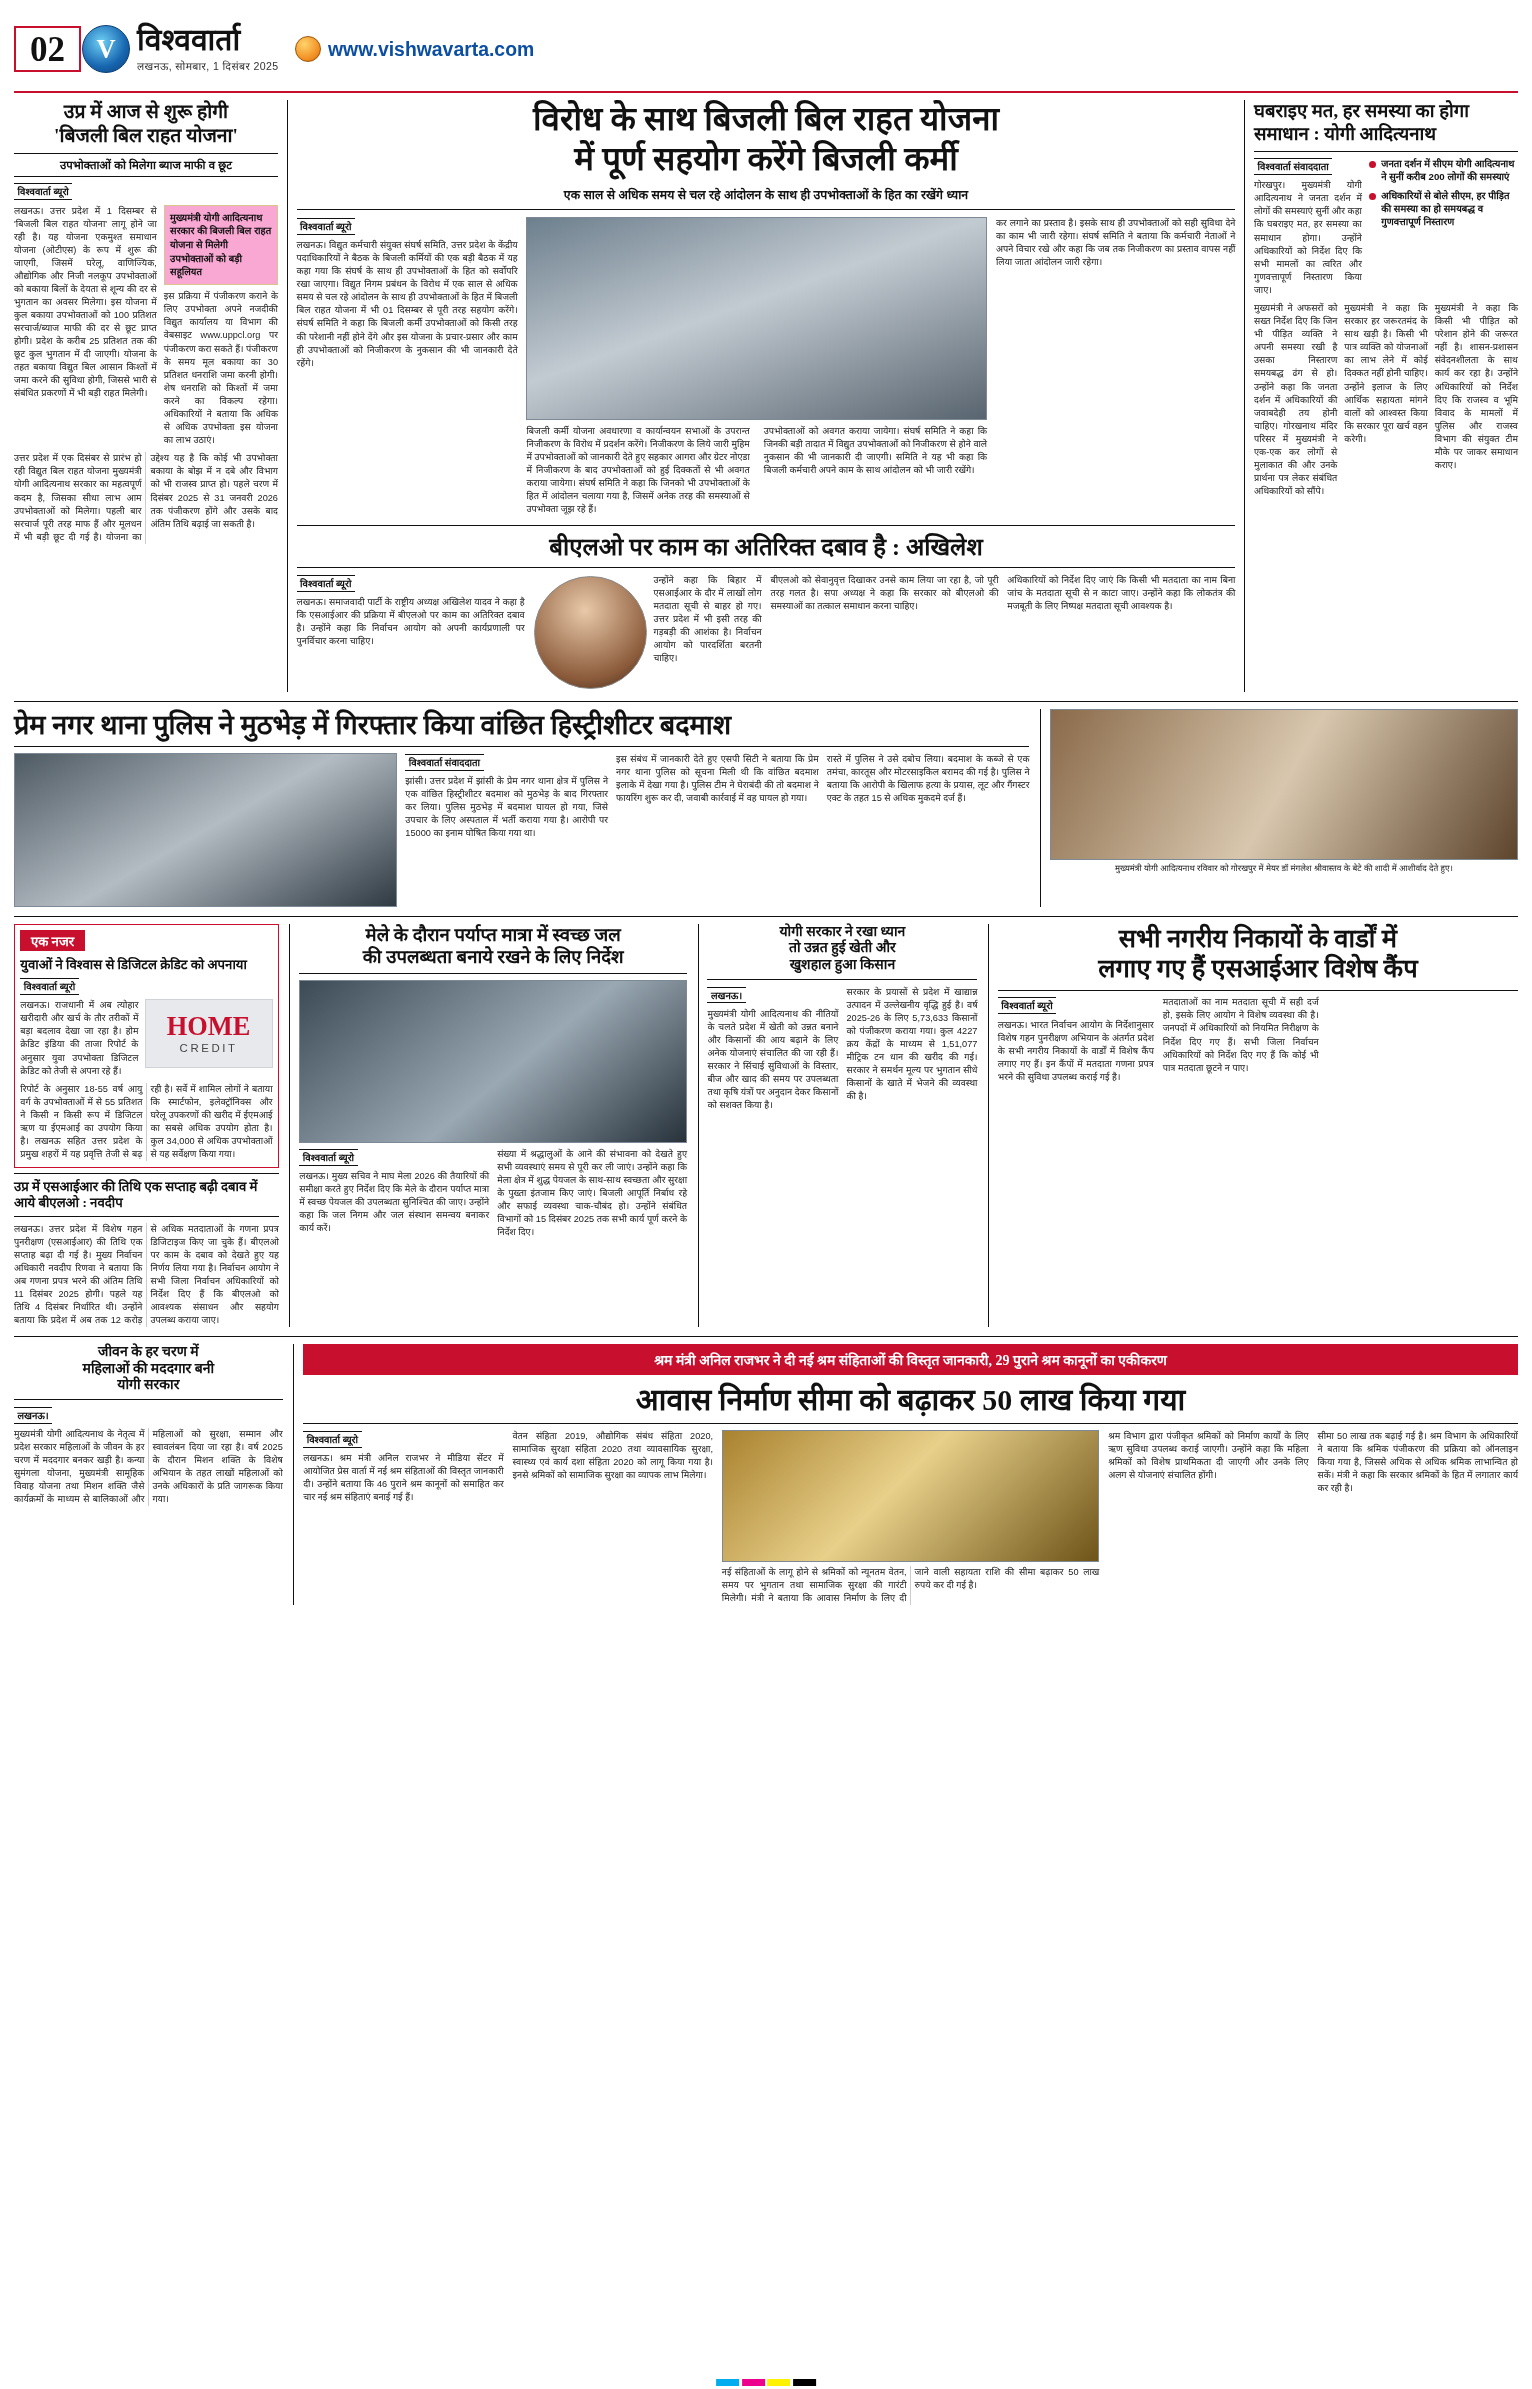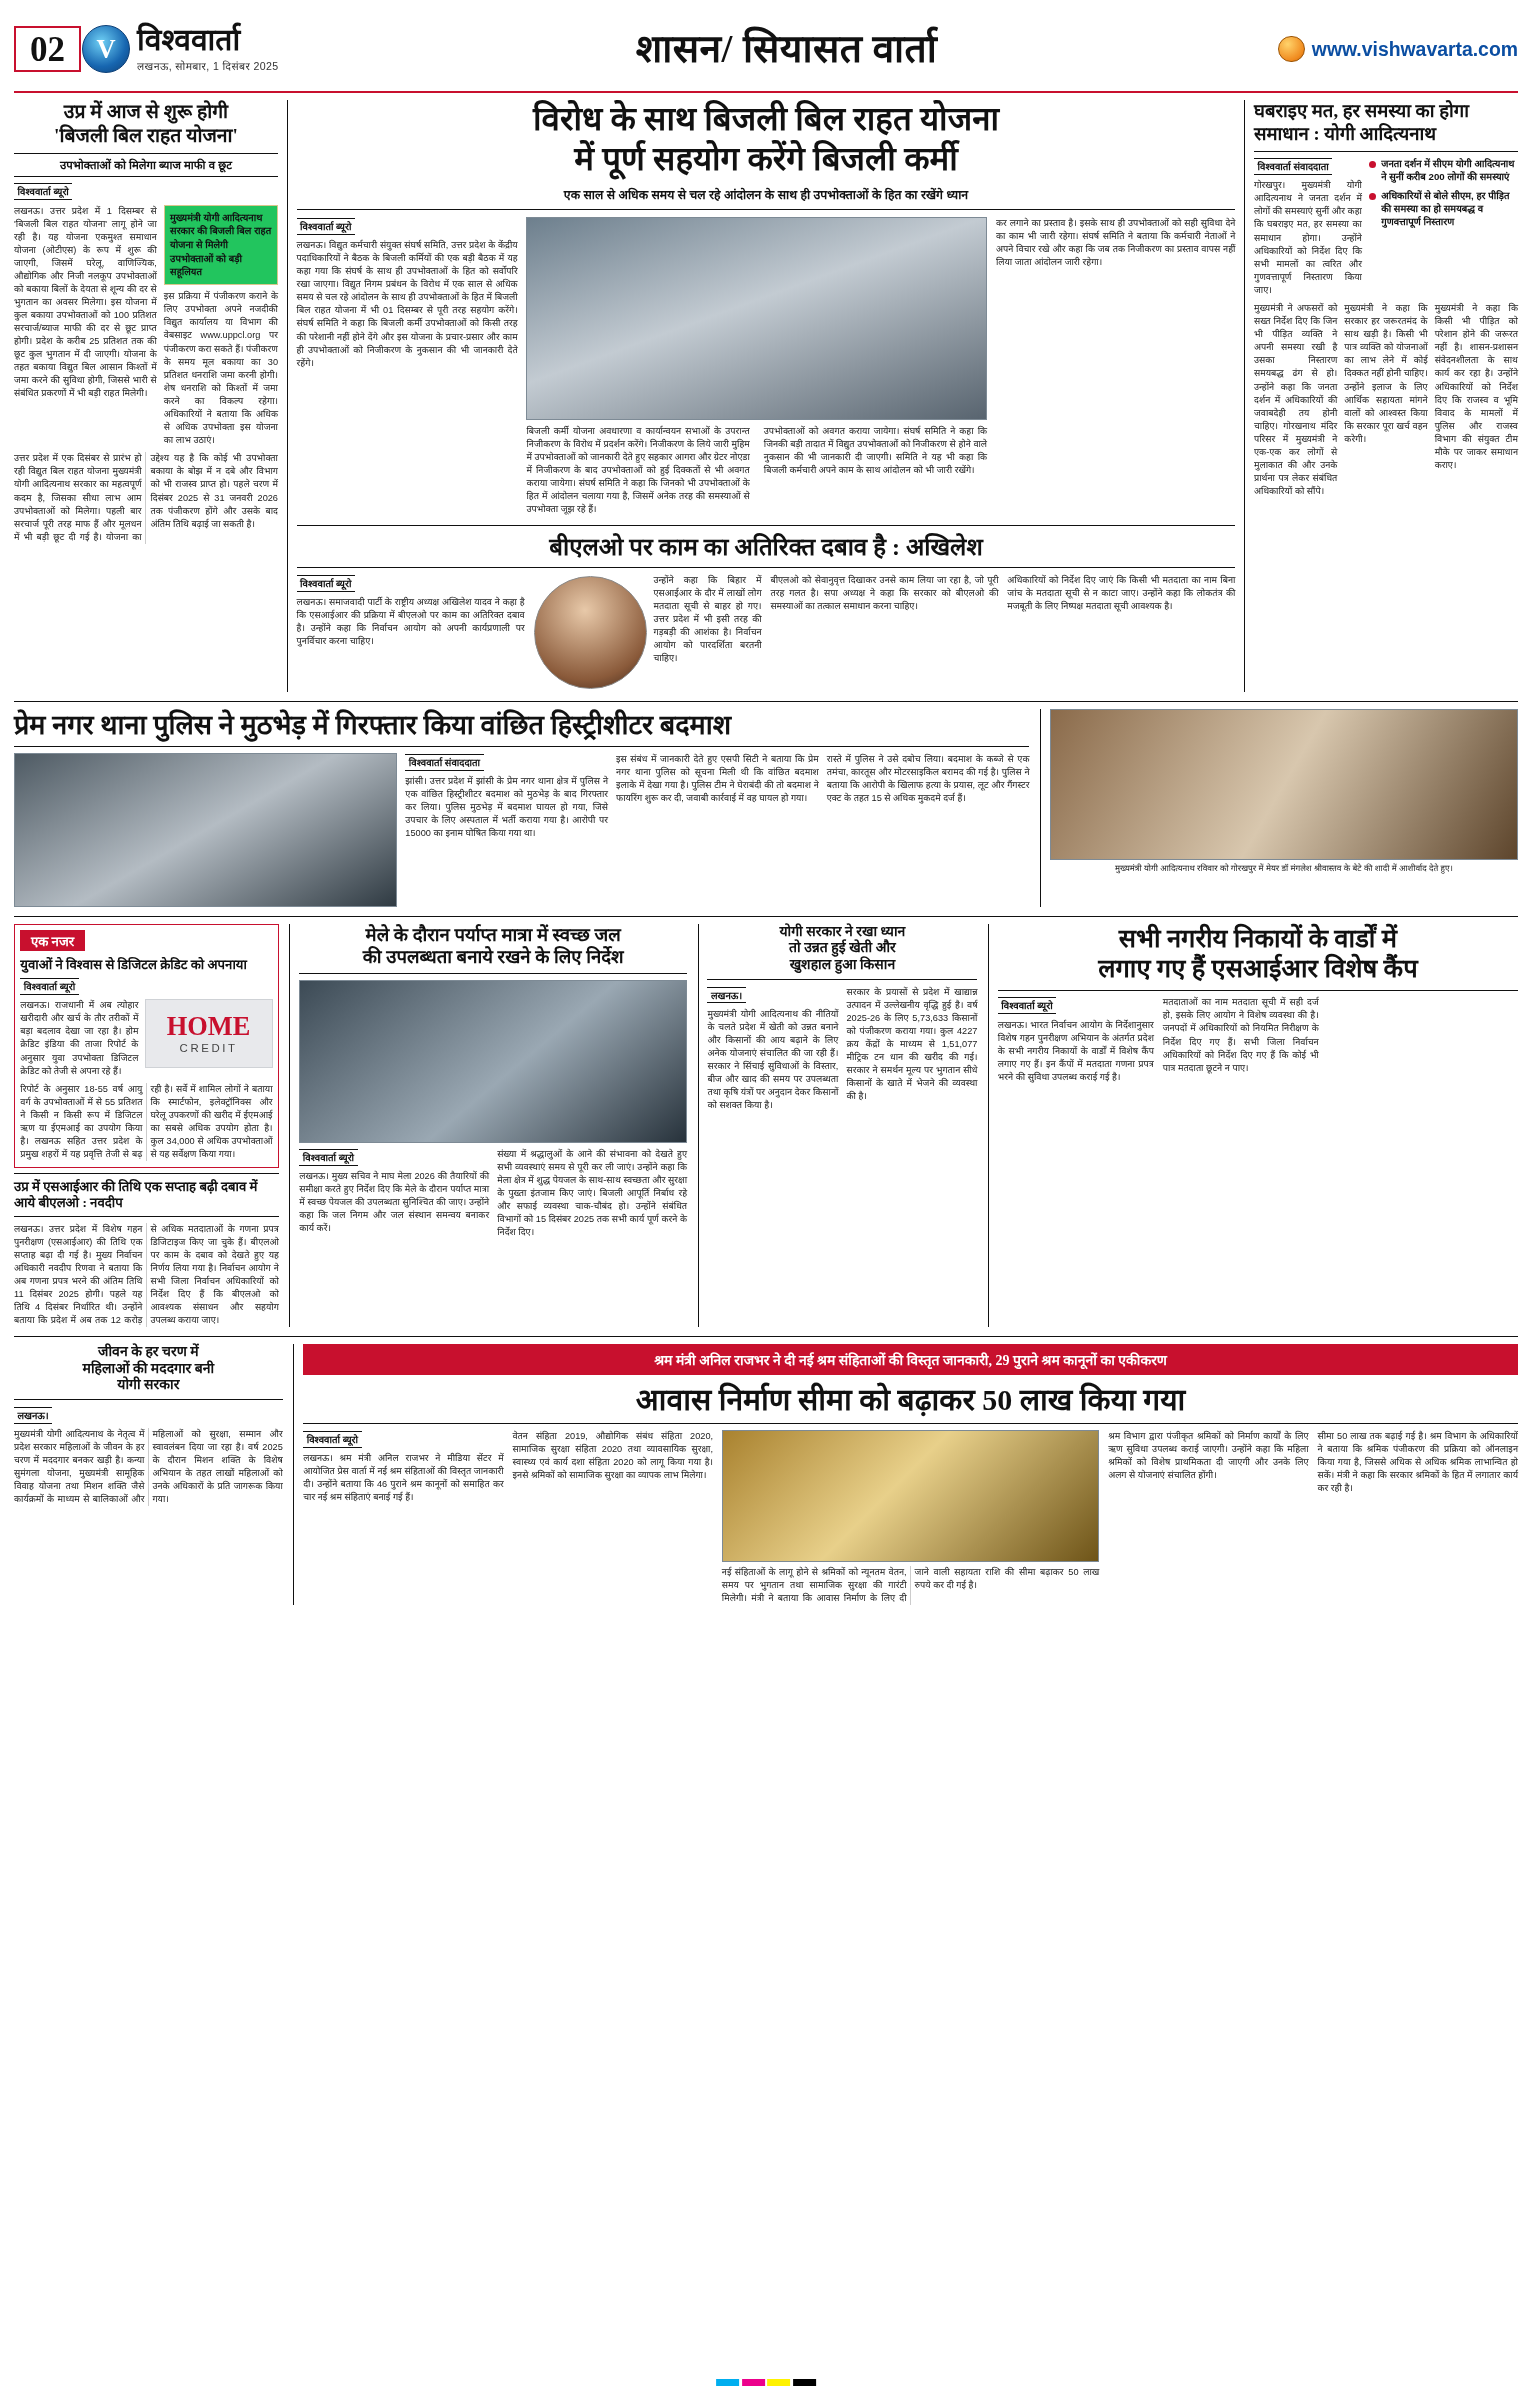--- a/index.html
+++ b/index.html
@@ -100,21 +100,21 @@
   }
   .center-head {
     font-size:33px; text-align:center; line-height:1.2; padding:0 5.3px;
   }
   .center-sub {
     text-align:center; font-size:12.3px; font-weight:bold;
     border-bottom:0.9px solid #111; padding-bottom:5.3px; margin:7px 0 7px;
   }
 
   .tint-box {
-    background:#22c55e; border:0.9px solid #d9c68c;
+    background:#f9a8d4; border:0.9px solid #d9c68c;
     padding:5.3px; font-size:9.7px; line-height:1.4; font-weight:bold;
   }
   .bullet-list { list-style:none; margin:0; padding:0; }
   .bullet-list li {
     position:relative; padding-left:12.3px; margin-bottom:5.3px;
     font-size:9.7px; font-weight:bold; line-height:1.35;
   }
   .bullet-list li:before {
     content:""; position:absolute; left:0; top:4.4px;
     width:7px; height:7px; border-radius:50%; background:#c8102e;
@@ -160,21 +160,20 @@
 
   <div class="masthead">
     <div class="pageno">02</div>
     <div class="logo-block">
       <div class="logo-mark">V</div>
       <div class="logo-text">
         <div class="brand">विश्ववार्ता</div>
         <div class="sub">लखनऊ,  सोमबार, 1 दिसंबर 2025</div>
       </div>
     </div>
-    <div class="masthead-title hdr-big">शासन/ सियासत वार्ता</div>
     <div class="website">
       <span class="globe"></span>
       <span>www.vishwavarta.com</span>
     </div>
   </div>
 
   <div class="top-section">
 
     <div class="tcol-left">
       <div class="lead-head hdr-big">उप्र में आज से शुरू होगी</div>

